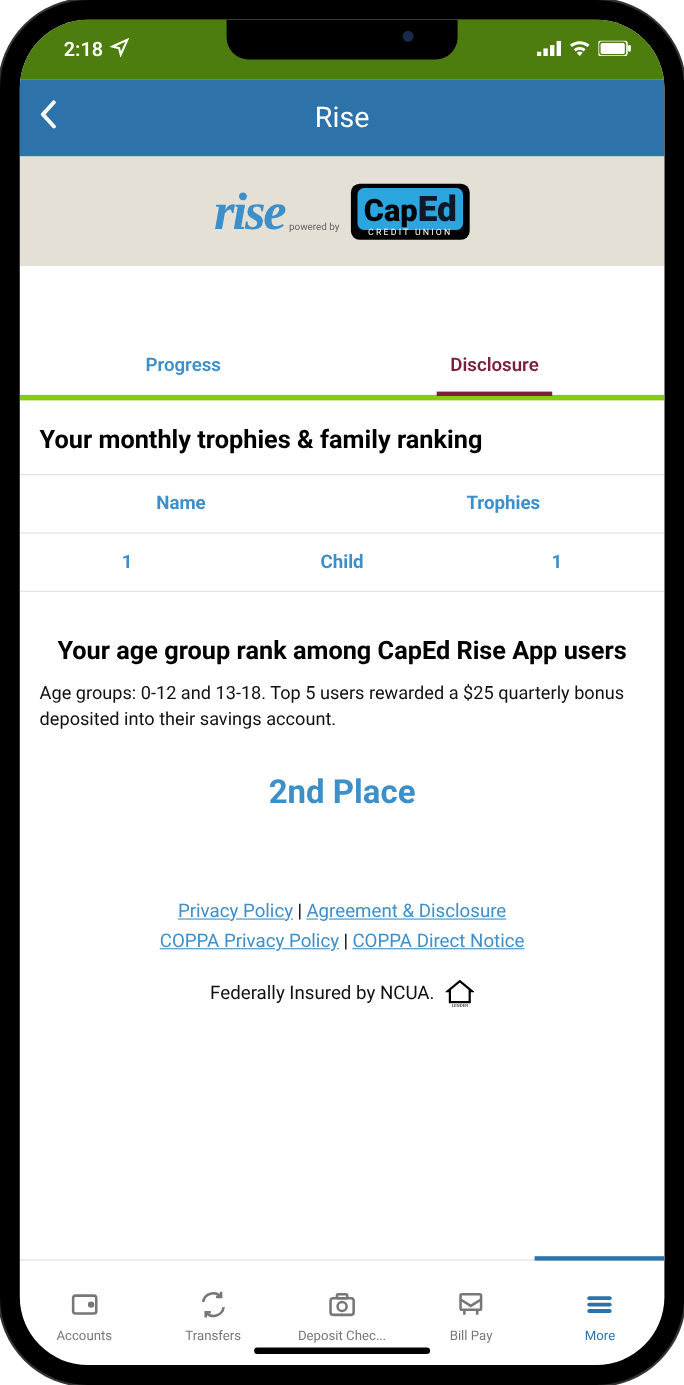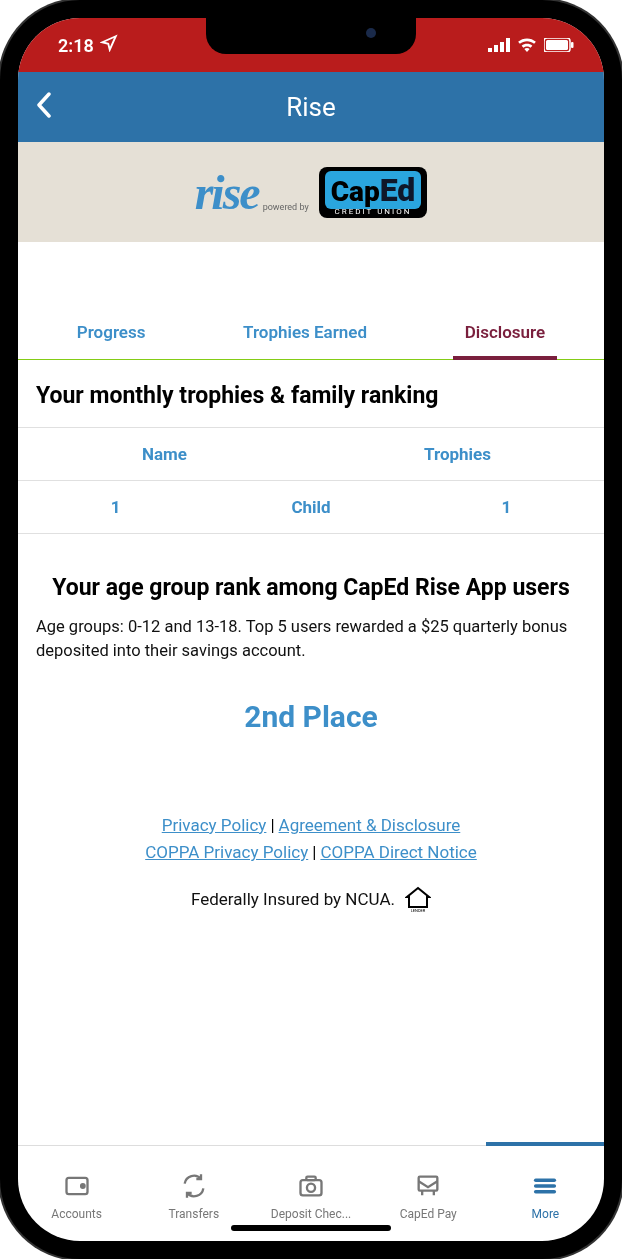--- a/index.html
+++ b/index.html
@@ -45,21 +45,21 @@
     position:absolute;
     right:40px;
     top:10px;
     width:10px;
     height:10px;
     border-radius:50%;
     background:#1a2a4a;
   }
   .status-bar {
     height: 54px;
-    background: #b91c1c;
+    background: #4d7c0f;
     display: flex;
     justify-content: space-between;
     align-items: center;
     padding: 0 30px 0 40px;
     color: #fff;
     font-weight: 600;
     font-size: 18px;
     text-align: right;
   }
   .status-left { display:flex; align-items:center; gap:6px;}
@@ -119,21 +119,21 @@
   .caped-sub{ color:#fff; font-size:8px; letter-spacing:2px; text-align:center; margin-top:-2px;}
   .content {
     flex: 1;
     overflow: hidden;
     background:#fff;
   }
   .tabs {
     display: flex;
     justify-content: space-around;
     margin-top: 70px;
-    border-bottom: 1px solid #84cc16;
+    border-bottom: 5px solid #84cc16;
     padding: 0 10px;
   }
   .tab {
     padding: 10px 12px 14px;
     font-size: 17px;
     font-weight: 600;
     color: #3d8fc9;
     cursor: pointer;
   }
   .tab.active {
@@ -312,21 +312,20 @@
         <div class="caped-top">
           <span class="caped-cap">Cap</span><span class="caped-ed">Ed</span>
         </div>
         <div class="caped-sub">CREDIT UNION</div>
       </div>
     </div>
 
     <div class="content">
       <div class="tabs">
         <div class="tab">Progress</div>
-        <div class="tab">Trophies Earned</div>
         <div class="tab active">Disclosure</div>
       </div>
 
       <div class="section-title">Your monthly trophies &amp; family ranking</div>
 
       <div class="table">
         <div class="thead">
           <div class="tcell">Name</div>
           <div class="tcell">Trophies</div>
         </div>
@@ -380,21 +379,21 @@
               <rect x="8" y="4" width="8" height="3" rx="1"></rect>
             </svg></span>
         <span>Deposit Chec...</span>
       </div>
       <div class="nav-item">
         <span><svg viewBox="0 0 24 24" fill="none" stroke="#777" stroke-width="2">
               <rect x="4" y="4" width="16" height="12" rx="1"></rect>
               <polyline points="4 8 12 13 20 8"></polyline>
               <path d="M7 16v4M17 16v4"></path>
             </svg></span>
-        <span>CapEd Pay</span>
+        <span>Bill Pay</span>
       </div>
       <div class="nav-item active">
         <span><svg viewBox="0 0 24 24" fill="none" stroke="#2d72a8" stroke-width="3" stroke-linecap="round">
               <line x1="4" y1="7" x2="20" y2="7"></line>
               <line x1="4" y1="12" x2="20" y2="12"></line>
               <line x1="4" y1="17" x2="20" y2="17"></line>
             </svg></span>
         <span>More</span>
       </div>
     </div>

